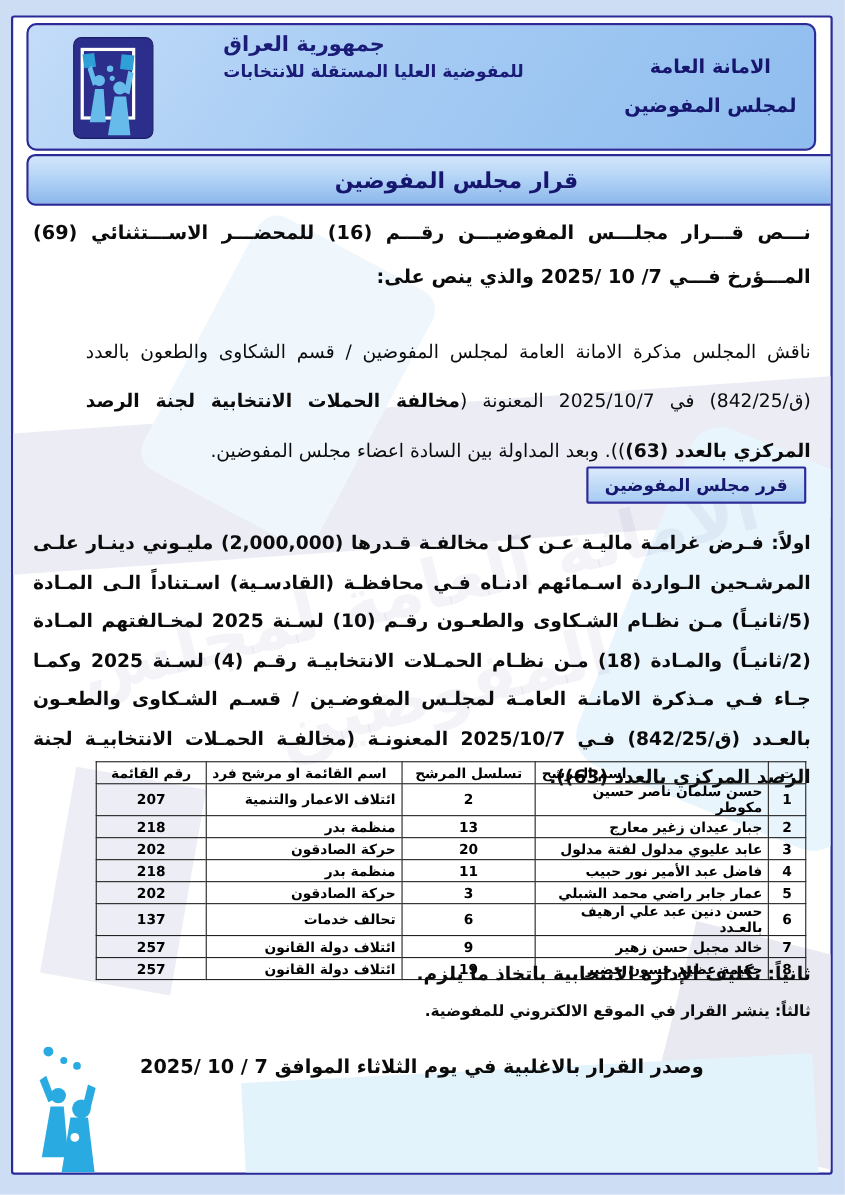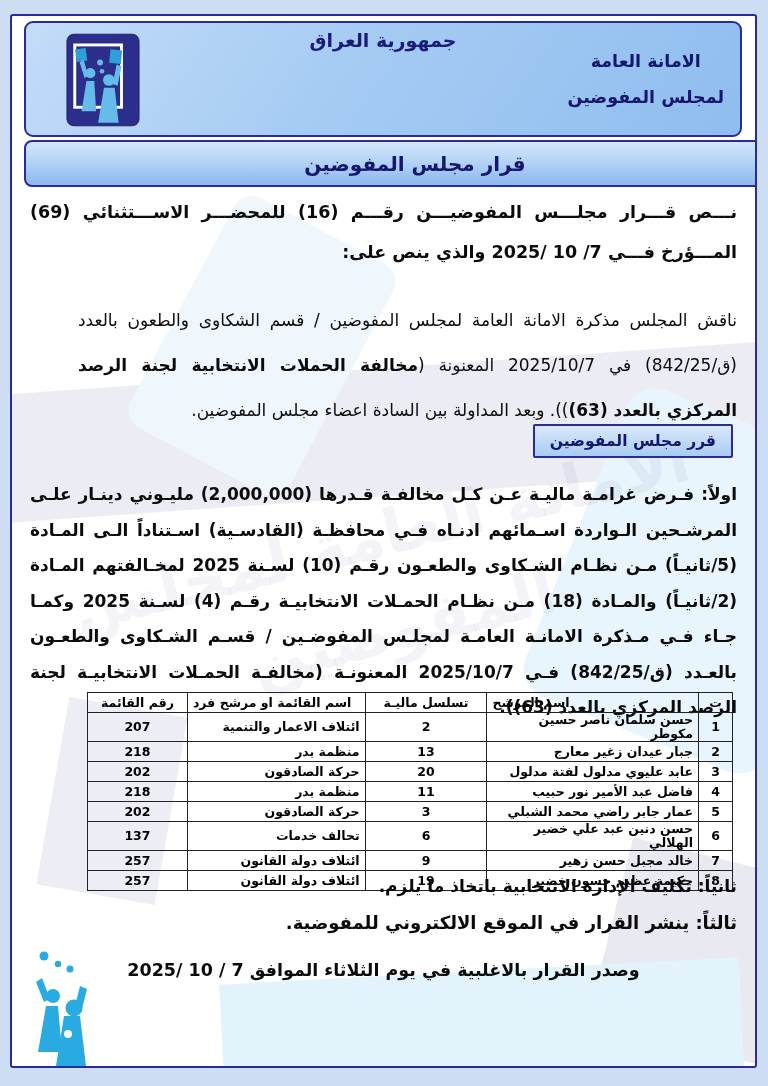--- a/index.html
+++ b/index.html
@@ -29,21 +29,21 @@
   }
   
   .header-panel{
     position:absolute;left:12px;top:5px;width:714px;height:112px;z-index:2;
     background:linear-gradient(125deg,#c3dcf9 0%,#a5cbf3 45%,#8fbdef 100%);
     border:2px solid #2a2a99;border-radius:9px;
   }
   .logo-box{position:absolute;left:40px;top:10px;}
   .org-center{
     position:absolute;left:50%;top:4px;transform:translateX(-50%);
-    width:360px;text-align:center;color:#1b1b78;direction:rtl;
+    width:360px;text-align:left;color:#1b1b78;direction:rtl;
   }
   .org-line1{font-size:19px;font-weight:bold;line-height:26px;}
   .org-line2{font-size:15.5px;font-weight:bold;line-height:25px;}
   .org-line3{font-size:12px;font-weight:bold;line-height:19px;color:#20207d;}
   .org-line4{font-size:13px;font-weight:bold;line-height:17px;direction:ltr;color:#22227e;}
   .secretariat{
     position:absolute;right:16px;top:0;height:100%;
     display:flex;flex-direction:column;justify-content:center;gap:16px;
     text-align:center;color:#16166e;font-size:17.5px;font-weight:bold;direction:rtl;
   }
@@ -61,21 +61,21 @@
   .p-discussion{top:282px;font-size:17px;line-height:45px;text-align:justify;margin-left:48px;}
   .p-discussion b{font-weight:bold;}
   .decided-badge{
     position:absolute;right:22px;top:408px;z-index:1;
     background:linear-gradient(180deg,#d9e9fb,#a8ccf2);
     border:2px solid #2a2a99;border-radius:2px;
     padding:6px 15px;color:#16166e;font-size:15.5px;font-weight:bold;direction:rtl;
   }
   .p-first{top:461px;font-size:17px;font-weight:bold;line-height:35.5px;text-align:justify;}
   .p-second{top:860px;font-size:17px;font-weight:bold;}
-  .p-third{top:896px;font-size:18px;font-weight:bold;}
+  .p-third{top:896px;font-size:14px;font-weight:bold;}
   .p-issued{top:944px;font-size:17.5px;font-weight:bold;text-align:center;}
   
   .tbl-wrap{position:absolute;right:22px;top:676px;z-index:1;}
   table.decision-table{
     border-collapse:collapse;direction:rtl;width:646px;
     font-size:12.5px;font-weight:bold;color:#000;
   }
   .decision-table th,.decision-table td{
     border:1px solid #222;padding:0 5px;height:19px;line-height:14px;
     background:transparent;
@@ -112,20 +112,21 @@
         <path d="M14,30 L19,46 L23,44 L18,27 Z" fill="#66bbea"></path>
         <circle cx="25" cy="41" r="5.2" fill="#66bbea"></circle>
         <path d="M16,80 L21,49 L29,49 L31,80 Z" fill="#66bbea"></path>
         <path d="M52,32 L48,52 L53,54 L57,34 Z" fill="#66bbea"></path>
         <circle cx="44" cy="48" r="6" fill="#66bbea"></circle>
         <path d="M33,92 L39,56 L50,56 L54,92 Z" fill="#66bbea"></path>
       </svg>
     </div>
     <div class="org-center">
       <div class="org-line1">جمهورية العراق</div>
+      <div class="org-line2">للمفوضية العليا المستقلة للانتخابات</div>
     </div>
     <div class="secretariat">
       <div>الامانة العامة</div>
       <div>لمجلس المفوضين</div>
     </div>
   </div>
 
   <div class="banner">
     <span>قرار مجلس المفوضين</span>
   </div>
@@ -144,21 +145,21 @@
         <col style="width:34px">
           <col style="width:212px">
           <col style="width:122px">
           <col style="width:178px">
           <col style="width:100px">
       </colgroup>
       <thead>
           <tr>
             <th class="c-center">ت</th>
             <th>اسم المرشح</th>
-            <th class="c-center">تسلسل ماليـة</th>
+            <th class="c-center">تسلسل المرشح</th>
             <th>اسم القائمة او مرشح فرد</th>
             <th class="c-center">رقم القائمة</th>
           </tr>
         </thead>
       <tbody>
           <tr>
             <td class="c-center">1</td>
             <td>حسن سلمان ناصر حسين مكوطر</td>
             <td class="c-center">2</td>
             <td>ائتلاف الاعمار والتنمية</td>
@@ -187,21 +188,21 @@
           </tr>
           <tr>
             <td class="c-center">5</td>
             <td>عمار جابر راضي محمد الشبلي</td>
             <td class="c-center">3</td>
             <td>حركة الصادقون</td>
             <td class="c-center">202</td>
           </tr>
           <tr>
             <td class="c-center">6</td>
-            <td>حسن دنين عبد علي خضير الهلالي</td>
+            <td>حسن دنين عبد علي ارهيف بالعـدد</td>
             <td class="c-center">6</td>
             <td>تحالف خدمات</td>
             <td class="c-center">137</td>
           </tr>
           <tr>
             <td class="c-center">7</td>
             <td>خالد مجبل حسن زهير</td>
             <td class="c-center">9</td>
             <td>ائتلاف دولة القانون</td>
             <td class="c-center">257</td>

